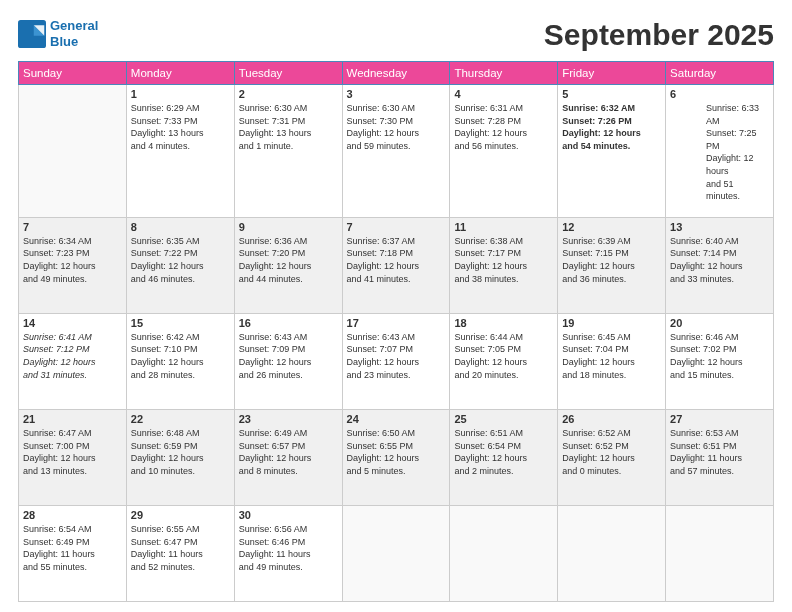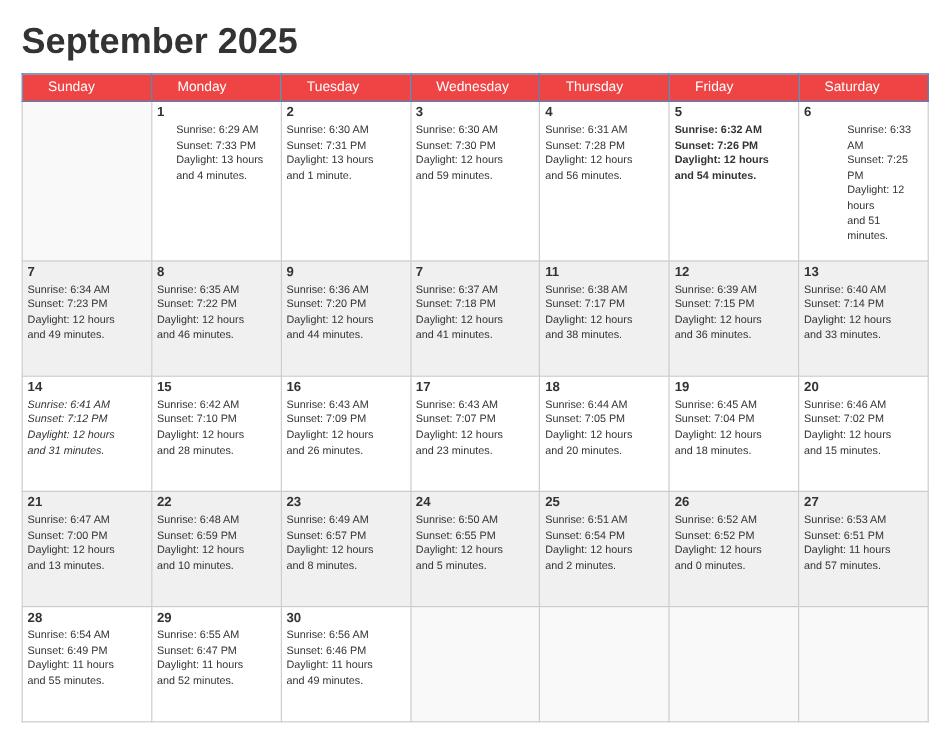--- a/index.html
+++ b/index.html
@@ -55,24 +55,24 @@
       color: #555;
     }
     .calendar {
       border: 1px solid #ccc;
       border-collapse: collapse;
       width: 100%;
       flex: 1;
       table-layout: fixed;
     }
     .calendar th {
-      background-color: #ef4444;
+      background-color: #ec4899;
       color: #fff;
       font-size: 11.5px;
-      padding: 5px 21px;
+      padding: 5px 4px;
       text-align: left;
       border: 1px solid #4a87bb;
       font-weight: normal;
     }
     .calendar td {
       vertical-align: top;
       border: 1px solid #ccc;
       padding: 3px 4px;
       font-size: 9.5px;
       color: #333;
@@ -94,20 +94,31 @@
     }
     .row-shaded td {
       background-color: #f0f0f0;
     }
   </style>
 </head>
 <body>
 
 <div class="page">
   <div class="header">
+    <div class="logo">
+      <svg class="logo-icon" viewBox="0 0 32 32">
+        <rect x="0" y="0" width="32" height="32" rx="3" fill="#1a6faf"></rect>
+        <polygon points="18,6 30,6 30,18" fill="#fff" opacity="0.9"></polygon>
+        <polygon points="18,6 30,18 18,18" fill="#4aa3df" opacity="0.7"></polygon>
+      </svg>
+      <div class="logo-text">
+        <div><span>General</span></div>
+        <div><span>Blue</span></div>
+      </div>
+    </div>
     <div class="title-block">
       <div class="main-title">September 2025</div>
     </div>
   </div>
 
   <table class="calendar">
     <thead>
       <tr>
       <th>Sunday</th>
           <th>Monday</th>
@@ -116,21 +127,21 @@
           <th>Thursday</th>
           <th>Friday</th>
           <th>Saturday</th>
         </tr>
     </thead>
     <tbody id="calendar-body">
     <tr>
           <td class="empty"></td>
           <td>
             <div class="day-num">1</div>
-            <div class="day-info" style="white-space: pre-line; margin-left: 16px;">Sunrise: 6:29 AM
+            <div class="day-info" style="white-space: pre-line;">Sunrise: 6:29 AM
 Sunset: 7:33 PM
 Daylight: 13 hours
 and 4 minutes.</div>
           </td>
           <td>
             <div class="day-num">2</div>
             <div class="day-info" style="white-space: pre-line;">Sunrise: 6:30 AM
 Sunset: 7:31 PM
 Daylight: 13 hours
 and 1 minute.</div>

